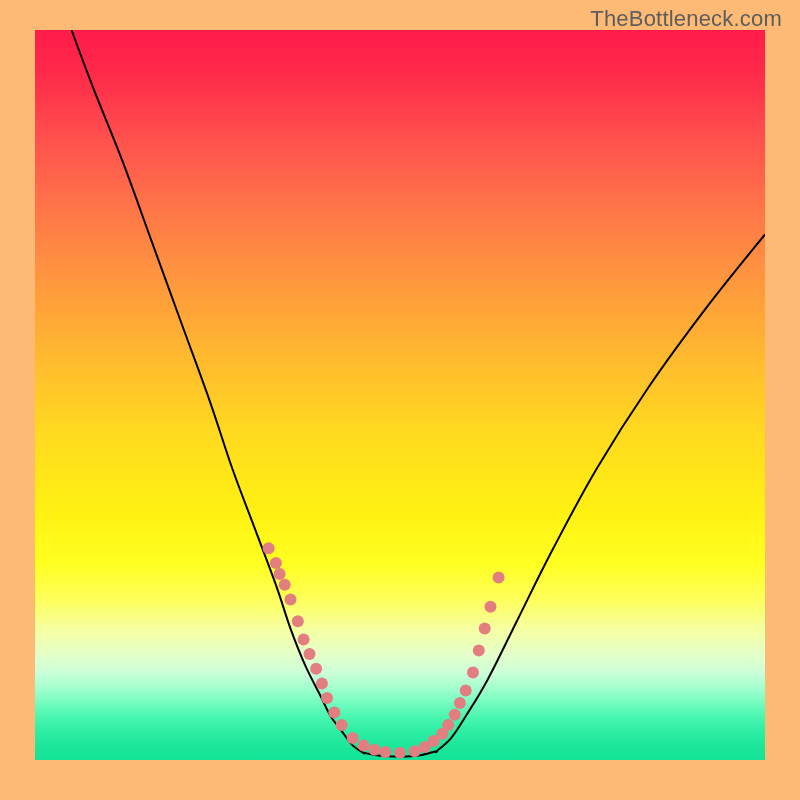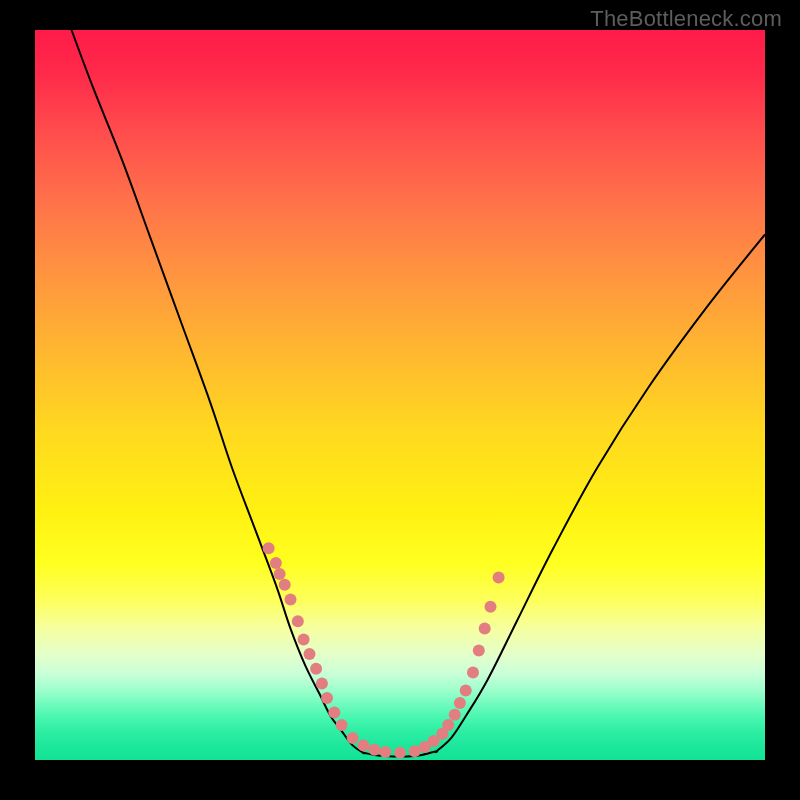--- a/index.html
+++ b/index.html
@@ -6,21 +6,21 @@
     margin: 0;
     padding: 0;
     width: 800px;
     height: 800px;
     overflow: hidden;
     font-family: Arial, Helvetica, sans-serif;
   }
   .frame {
     width: 800px;
     height: 800px;
-    background: #000000;
+    background: #fdba74;
     position: relative;
   }
   .plot-area {
     position: absolute;
     left: 35px;
     top: 30px;
     width: 730px;
     height: 730px;
   }
   .gradient-bg {

